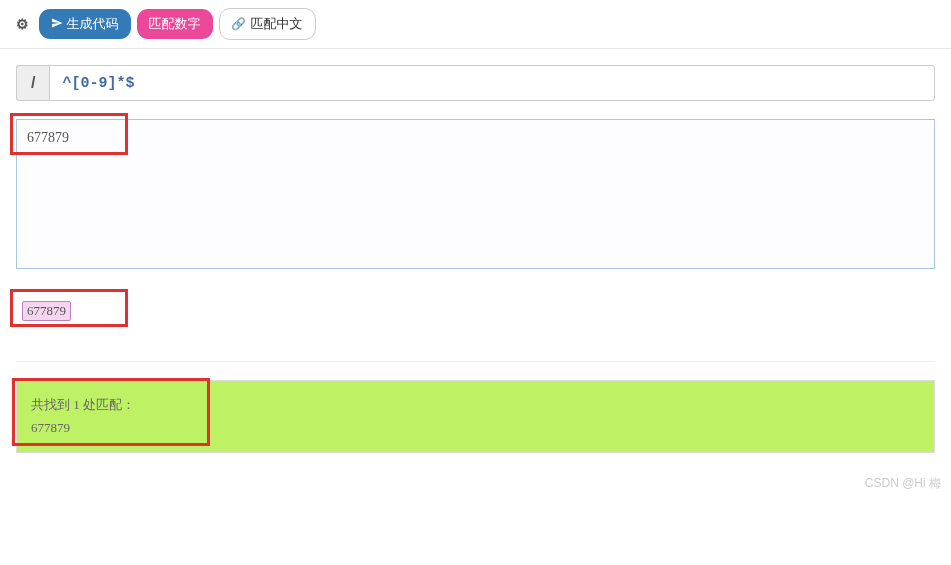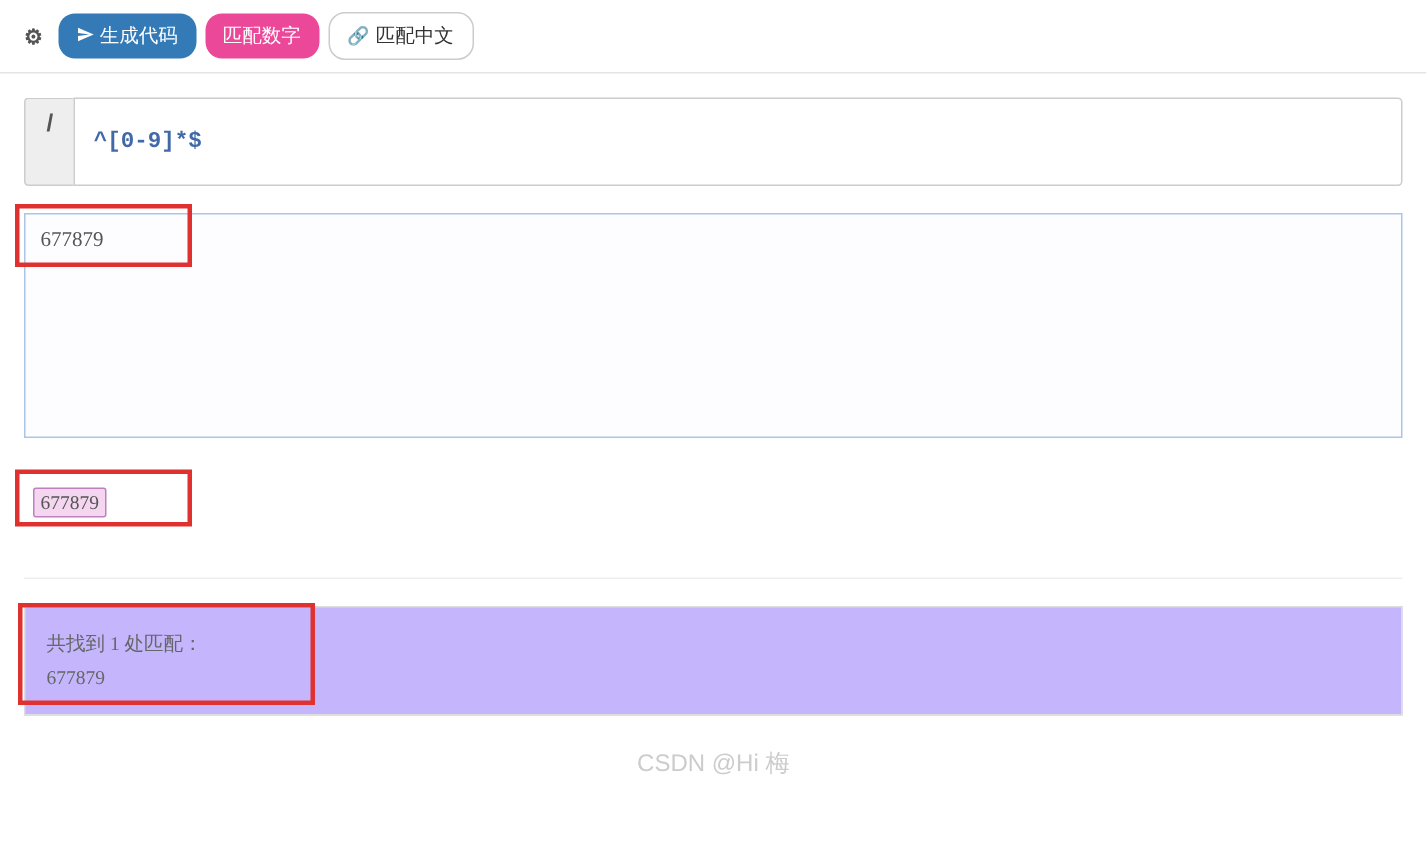--- a/index.html
+++ b/index.html
@@ -59,21 +59,21 @@
       border-right: none;
       padding: 8px 14px;
       font-weight: bold;
       color: #555;
       border-radius: 3px 0 0 3px;
       font-size: 16px;
     }
     .regex-input {
       flex: 1;
       border: 1px solid #ccc;
-      padding: 20px 12px;
+      padding: 8px 12px;
       font-size: 15px;
       color: #4169a8;
       font-family: "Courier New", monospace;
       border-radius: 0 3px 3px 0;
       outline: none;
       font-weight: bold;
     }
 
     .test-area {
       width: 100%;
@@ -106,33 +106,33 @@
       background: #f5d6f0;
       border: 1px solid #c080c0;
       border-radius: 2px;
       padding: 1px 4px;
       font-size: 13px;
       color: #555;
     }
 
     .summary-box {
       margin-top: 18px;
-      background: #c4b5fd;
+      background: #bef264;
       border: 1px solid #ddd;
       padding: 12px 14px;
       color: #666;
       font-size: 13px;
       line-height: 1.8;
       min-height: 60px;
     }
 
     .watermark {
-      text-align: center;
+      text-align: right;
       color: #ccc;
-      font-size: 16px;
+      font-size: 12px;
       padding: 6px 10px 2px;
     }
   </style>
 </head>
 <body>
 
 <div class="toolbar">
   <div class="page-title">
     <span class="gear-icon">⚙ </span>
   </div>

